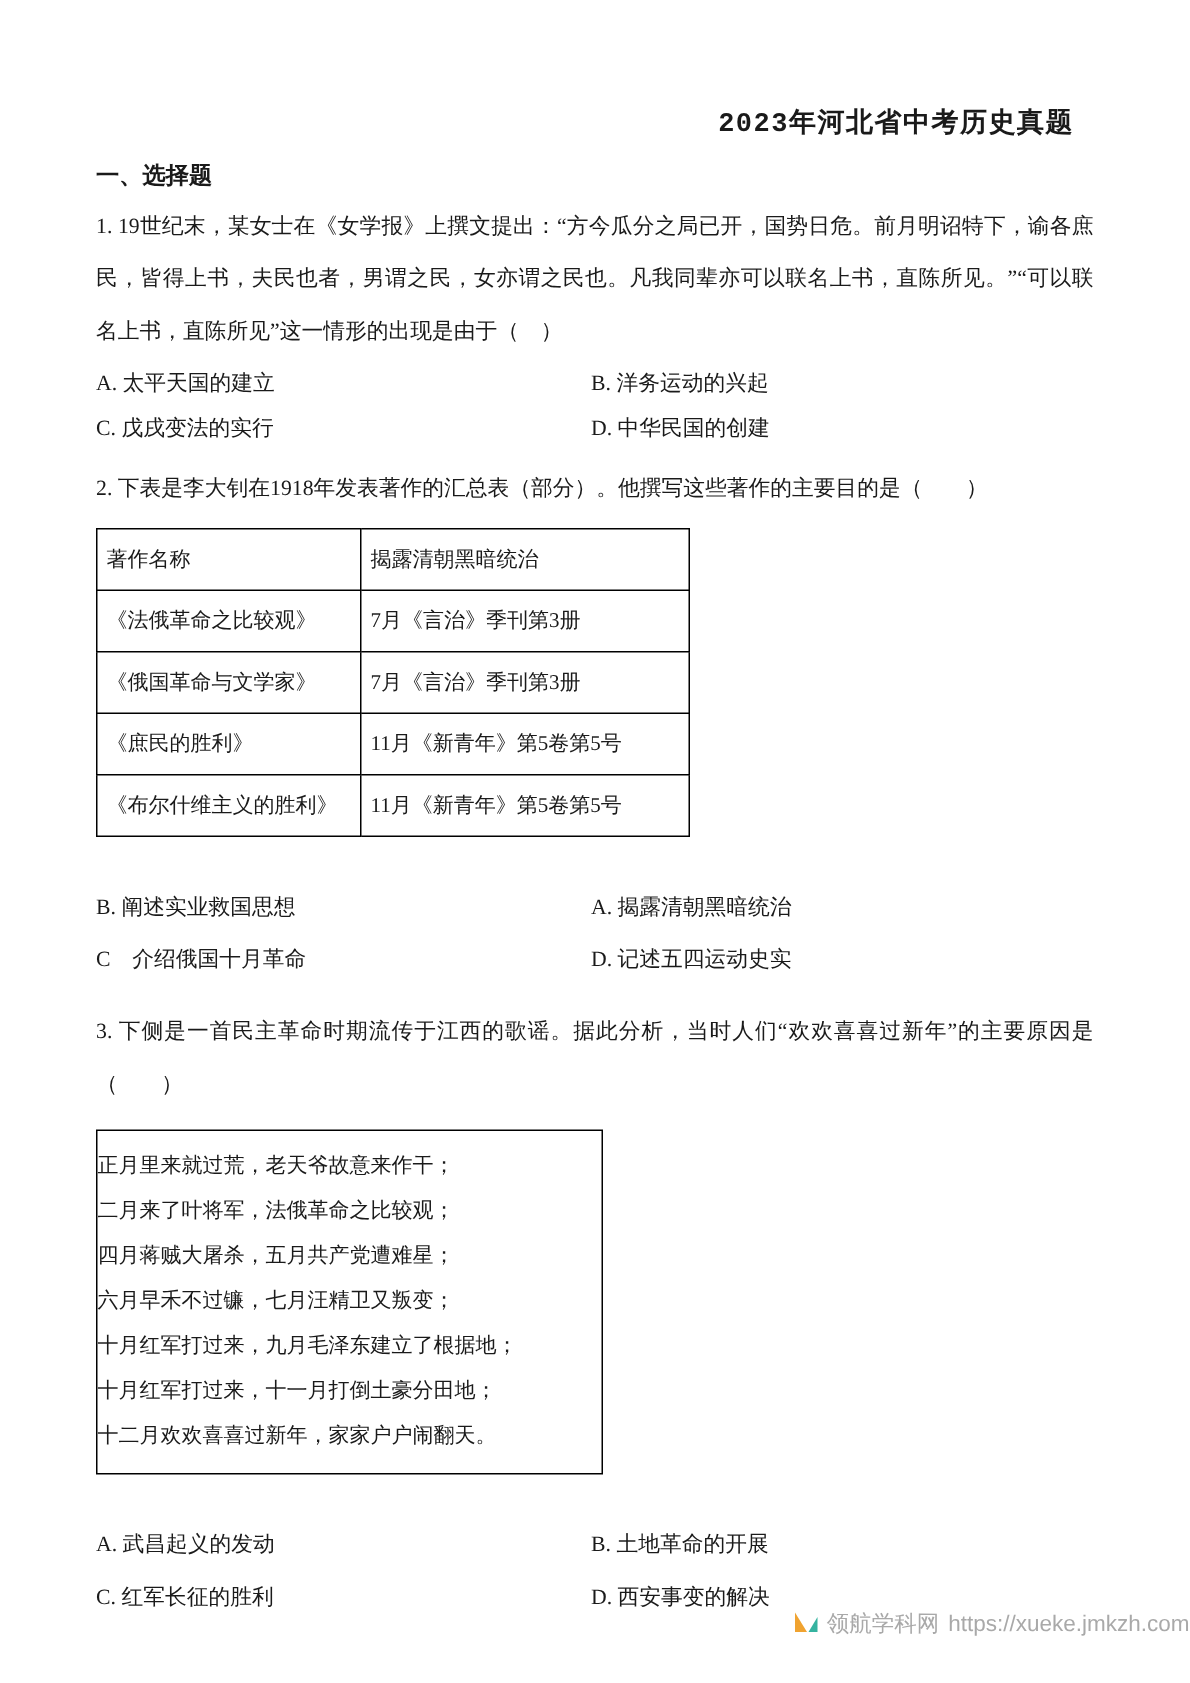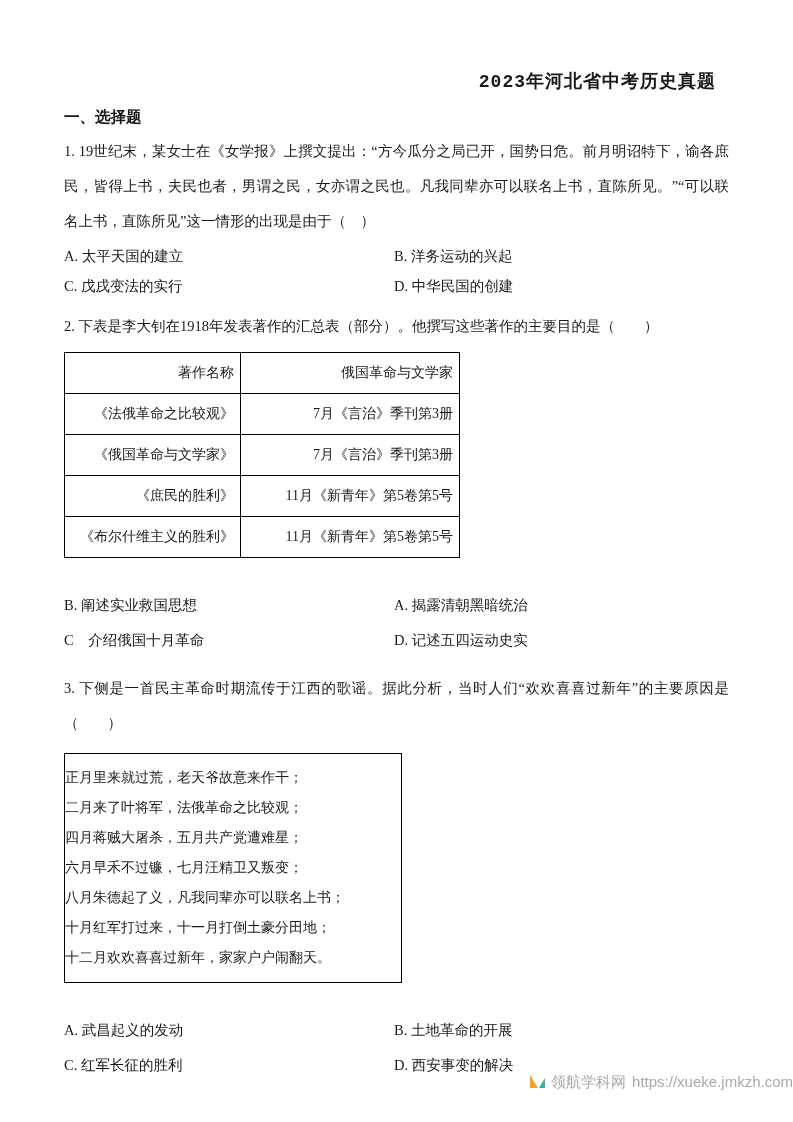--- a/index.html
+++ b/index.html
@@ -48,21 +48,21 @@
     margin-top: 32px;
   }
   .works-table {
     border-collapse: collapse;
     margin: 8px 0 0 0;
     width: 396px;
     font-size: 14px;
   }
   .works-table th, .works-table td {
     border: 1px solid #000;
-    text-align: right;
+    text-align: left;
     vertical-align: middle;
     font-weight: 400;
     height: 41px;
     padding: 0 6px;
   }
   .works-table th:first-child, .works-table td:first-child { width: 176px; }
   .q3-block { margin-top: 16px; }
   .lyrics-box {
     border: 1px solid #000;
     width: 338px;
@@ -120,21 +120,21 @@
     <span class="option">B. 洋务运动的兴起</span>
     <span class="option">C. 戊戌变法的实行</span>
     <span class="option">D. 中华民国的创建</span>
   </div>
 
   <p class="q-text">2. 下表是李大钊在1918年发表著作的汇总表（部分）。他撰写这些著作的主要目的是（　　）</p>
   <table class="works-table">
     <tbody>
       <tr>
         <th>著作名称</th>
-        <th>俄国革命与文学家</th>
+        <th>揭露清朝黑暗统治</th>
       </tr>
       <tr>
         <td>《法俄革命之比较观》</td>
         <td>7月《言治》季刊第3册</td>
       </tr>
       <tr>
         <td>《俄国革命与文学家》</td>
         <td>7月《言治》季刊第3册</td>
       </tr>
       <tr>
@@ -154,21 +154,21 @@
     <span class="option">D. 记述五四运动史实</span>
   </div>
 
   <div class="q3-block">
     <p class="q-text">3. 下侧是一首民主革命时期流传于江西的歌谣。据此分析，当时人们“欢欢喜喜过新年”的主要原因是（　　）</p>
     <div class="lyrics-box">
       <p class="lyric-line">正月里来就过荒，老天爷故意来作干；</p>
       <p class="lyric-line">二月来了叶将军，法俄革命之比较观；</p>
       <p class="lyric-line">四月蒋贼大屠杀，五月共产党遭难星；</p>
       <p class="lyric-line">六月早禾不过镰，七月汪精卫又叛变；</p>
-      <p class="lyric-line">八月朱德起了义，凡我同辈亦可以联名上书；</p>
+      <p class="lyric-line">十月红军打过来，九月毛泽东建立了根据地；</p>
       <p class="lyric-line">十月红军打过来，十一月打倒土豪分田地；</p>
       <p class="lyric-line">十二月欢欢喜喜过新年，家家户户闹翻天。</p>
     </div>
     <div class="options spaced">
       <span class="option">A. 武昌起义的发动</span>
       <span class="option">B. 土地革命的开展</span>
       <span class="option">C. 红军长征的胜利</span>
       <span class="option">D. 西安事变的解决</span>
     </div>
   </div>

